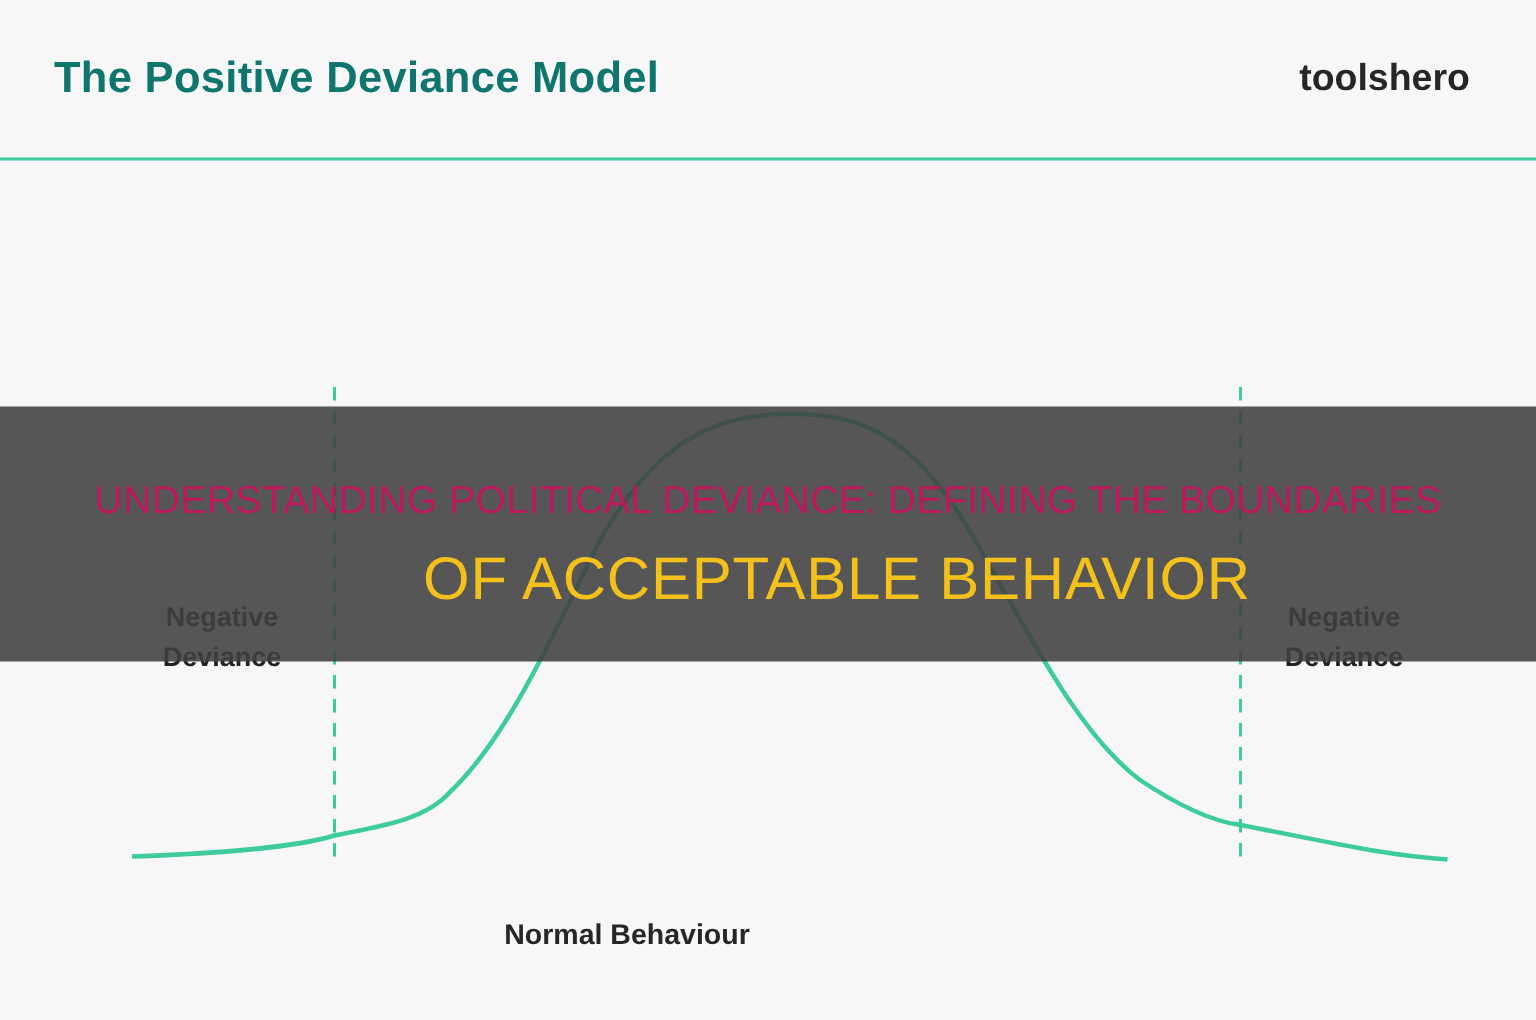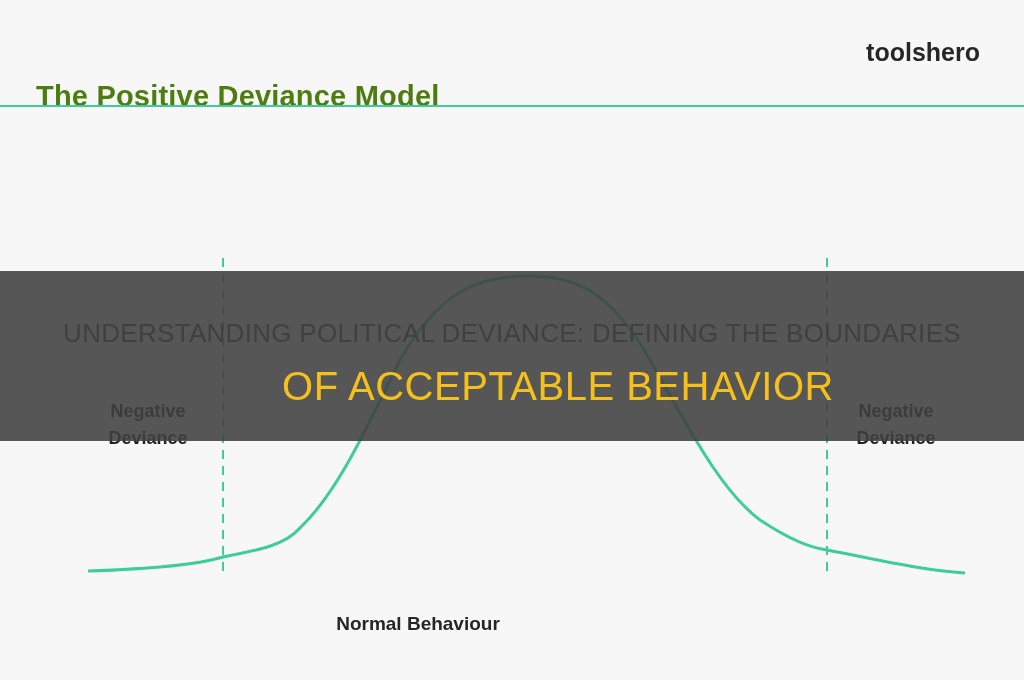--- a/index.html
+++ b/index.html
@@ -1,26 +1,26 @@
 <!DOCTYPE html>
 <html><head>
 <meta charset="utf-8">
 <style>
   html, body { margin:0; padding:0; }
   body { width:1024px; height:680px; position:relative; overflow:hidden; background:#f7f7f7; font-family:"Liberation Sans", sans-serif; }
-  .title { position:absolute; left:36px; top:36px; font-size:29px; font-weight:bold; color:#4d7c0f; letter-spacing:0.2px;margin-top:44px; }
+  .title { position:absolute; left:36px; top:36px; font-size:29px; font-weight:bold; color:#0f766e; letter-spacing:0.2px; }
   .brand { position:absolute; right:44px; top:38px; font-size:25px; font-weight:bold; color:#262626; }
   .rule { position:absolute; left:0; top:105px; width:1024px; height:2px; background:#3dcc9a; }
   svg.diagram { position:absolute; left:0; top:0; }
   .label { position:absolute; font-size:18px; font-weight:bold; color:#222; text-align:center; line-height:27px; }
   .neg { left:96px; top:398px; width:104px; }
   .pos { left:842px; top:398px; width:108px; }
   .normal { position:absolute; left:0; width:836px; top:613px; text-align:center; font-size:19px; font-weight:bold; color:#262626; }
   .overlay { position:absolute; left:0; top:271px; width:1024px; height:170px; background:rgba(64,64,64,0.88); }
-  .ov-line1 { position:absolute; left:0; width:1024px; top:318px; text-align:center; color:#404040; font-size:26px; letter-spacing:0.3px; }
+  .ov-line1 { position:absolute; left:0; width:1024px; top:318px; text-align:center; color:#be185d; font-size:26px; letter-spacing:0.3px; }
   .ov-line2 { position:absolute; left:0; width:1024px; top:364px; text-align:center; color:#f4c01c; font-size:40px; letter-spacing:0.5px;padding-left:46px; }
 </style>
 </head>
 <body>
 
 <div class="title">The Positive Deviance Model</div>
 <div class="brand">toolshero</div>
 <div class="rule"></div>
 
 <svg class="diagram" width="1024" height="680">

